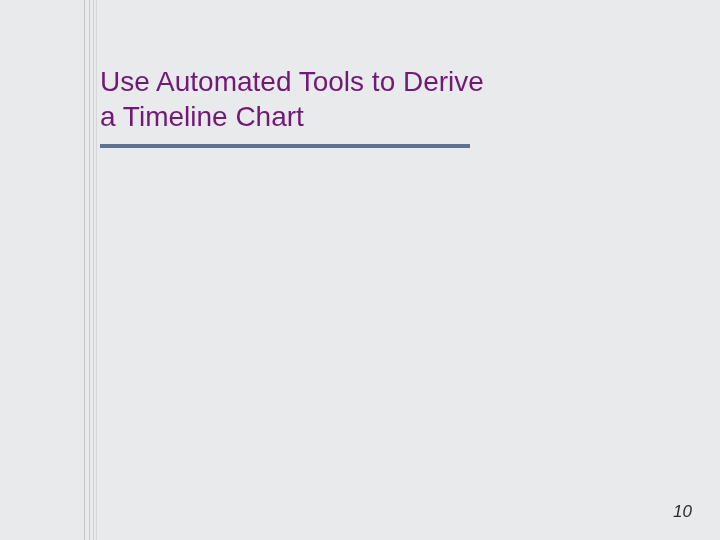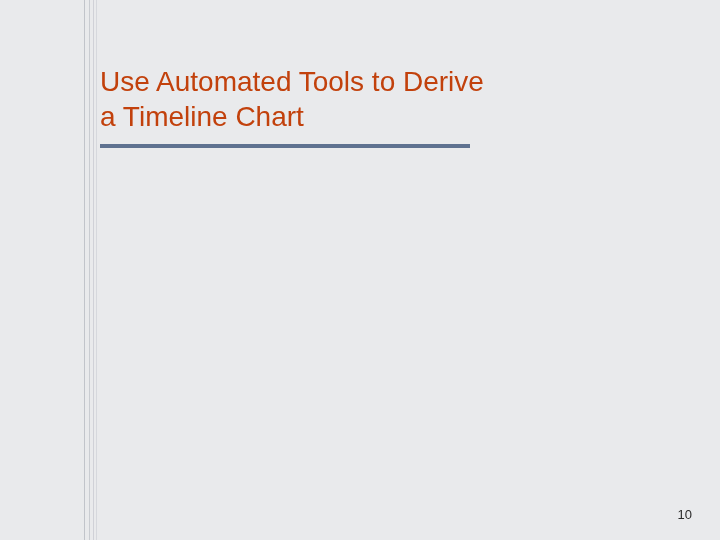--- a/index.html
+++ b/index.html
@@ -40,38 +40,39 @@
 
   .title-block {
     position: absolute;
     top: 64px;
     left: 100px;
     width: 400px;
   }
   .title-text {
     font-size: 28px;
     line-height: 1.25;
-    color: #c2410c;
+    color: #701a75;
     font-weight: 400;
     margin: 0 0 10px 0;
   }
   .title-rule {
     width: 370px;
     height: 4px;
     background: #5f7290;
     border: none;
     margin: 0;
   }
 
   .page-number {
     position: absolute;
     right: 28px;
     bottom: 18px;
-    font-size: 13px;
+    font-size: 17px;
     color: #2b2b2b;
+    font-style: italic;
   }
 </style>
 </head>
 <body>
 
 <div class="slide">
 
   <div class="edge-lines">
     <div class="vline a"></div>
     <div class="vline b"></div>

